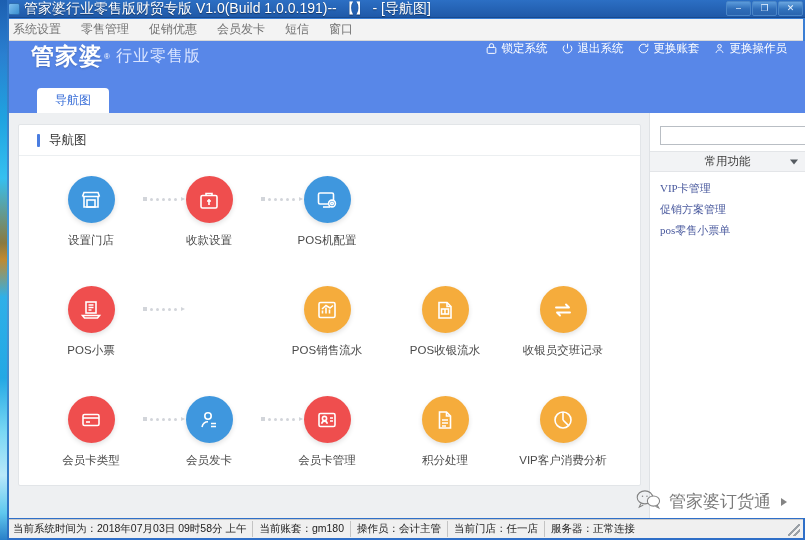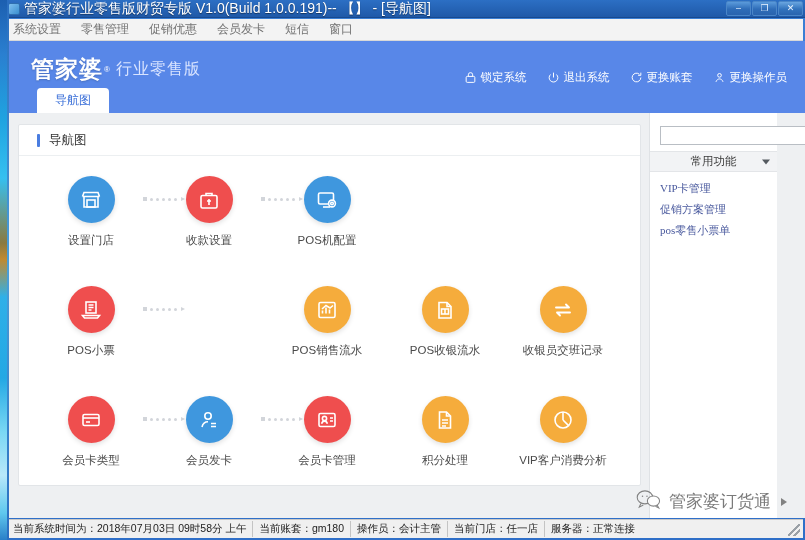--- a/index.html
+++ b/index.html
@@ -66,34 +66,34 @@
   }
   .menu-item {
     font-size: 12px; color: #737373; cursor: default; padding: 8px 3px;
     white-space: nowrap;
   }
 
   
   .appheader {
     position: absolute; left: 9px; top: 41px; width: 796px; height: 44px;
     background: #5887e8;
-    display: flex; align-items: flex-end;
+    display: flex; align-items: flex-start;
   }
   .logo-wrap { display: flex; align-items: center; margin-left: 22px; }
   .logo-main {
     color: #ffffff; font-size: 23px; font-weight: bold; letter-spacing: 1px;
     text-shadow: 0 1px 2px rgba(0,0,0,.18);
   }
   .logo-reg { color:#ffffff; font-size: 8px; vertical-align: super; margin-left:1px;}
   .logo-sub {
     color: #d9e4ff; font-size: 16px; margin-left: 6px; letter-spacing: 1px;
   }
   .hdr-actions {
     margin-left: auto; display: flex; align-items: center;
-    gap: 20px; margin-right: 18px;
+    gap: 13px; margin-right: 18px;
   }
   .hdr-btn {
     display: flex; align-items: center; gap: 4px;
     color: #ffffff; font-size: 11.5px; cursor: pointer; white-space: nowrap;
   }
   .hdr-btn svg { display:block; }
 
   
   .tabstrip {
     position: absolute; left: 9px; top: 85px; width: 796px; height: 28px;
@@ -153,21 +153,21 @@
     width: 0; height: 0; border-left: 4px solid #d2d5da;
     border-top: 2.5px solid transparent; border-bottom: 2.5px solid transparent;
     border-radius: 0; background: none; margin-left: 1px;
   }
   .dots .sq {
     width: 4px; height: 4px; border-radius: 0; background: #d2d5da;
   }
 
   
   .sidebar {
-    position: absolute; left: 640px; top: 0px; width: 128px; height: 405px;
+    position: absolute; left: 640px; top: 0px; width: 156px; height: 405px;
     background: #ffffff; border-left: 1px solid #dfe2e5;
   }
   .search-row {
     display: flex; align-items: center; height: 32px;
     padding: 0 8px 0 10px; gap: 7px; margin-top: 6px;
   }
   .search-input {
     flex: 1 1 auto; height: 19px; border: 1px solid #b9bec4;
     background: #ffffff; font-size: 11px; padding: 0 4px; outline: none;
     font-family: "Liberation Sans","DejaVu Sans",sans-serif; color:#333;

